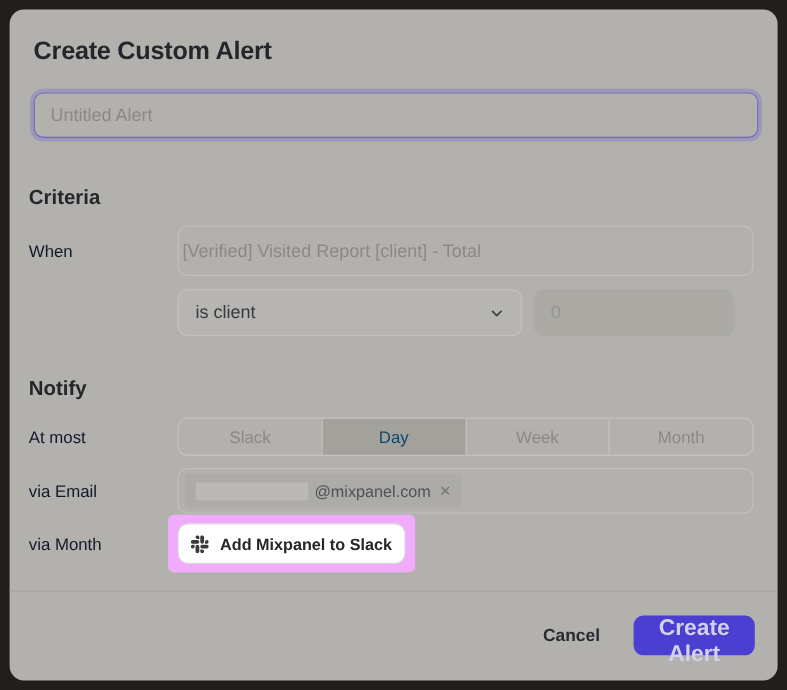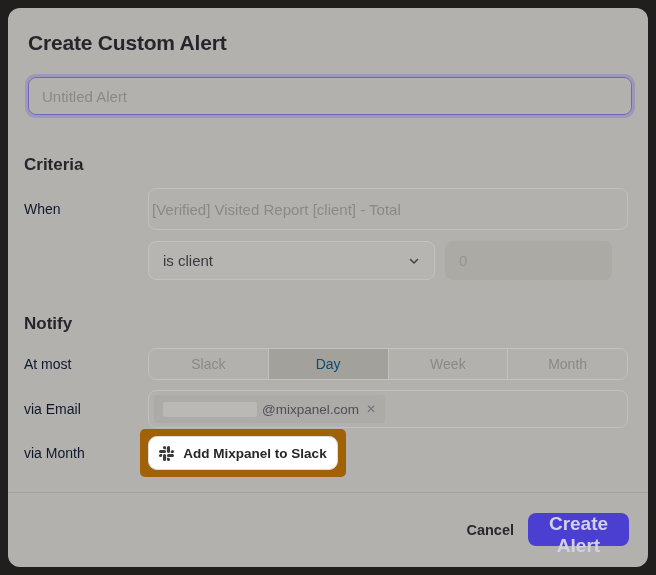--- a/index.html
+++ b/index.html
@@ -123,21 +123,21 @@
   .chip-domain { font-size:13.5px; color:#504f56;text-align:center; }
   .chip-x {
     margin-left:7px;
     font-size:12px; color:#75737a;
     cursor:pointer;
   }
   .row-slack { margin-top:1px; }
   .spotlight {
     margin-left:-8px;
     width:206px; height:48px;
-    background:#a16207;
+    background:#f0abfc;
     border-radius:5px;
     display:flex; align-items:center; justify-content:center;
   }
   .slack-btn {
     width:190px; height:34px;
     background:#ffffff;
     border:1px solid #dcdcdc;
     border-radius:9px;
     display:flex; align-items:center; justify-content:center;
     gap:9px;
@@ -146,21 +146,21 @@
     cursor:pointer;
   }
   .slack-btn svg { flex:none; }
   .footer-divider {
     margin-top:15px;
     height:1px; width:100%;
     background:#a5a39f;
   }
   .footer {
     display:flex; align-items:center; justify-content:flex-end;
-    gap:14px;
+    gap:28px;
     padding:20px 19px 0 0;
   }
   .cancel-btn {
     background:transparent; border:none;
     font-family:"Liberation Sans", sans-serif;
     font-size:14.5px; font-weight:bold; color:#2a2930;
     cursor:pointer;
   }
   .create-btn {
     width:101px; height:33px;

